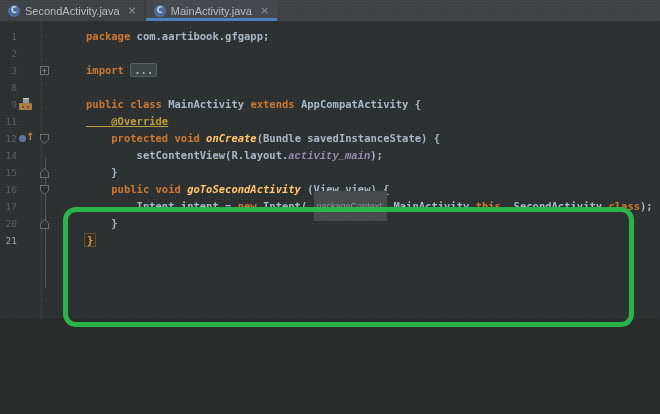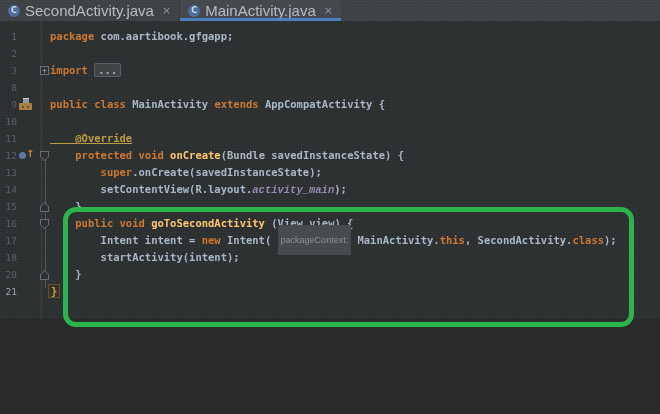--- a/index.html
+++ b/index.html
@@ -9,40 +9,40 @@
   
   .tabbar{position:absolute;left:0;top:0;width:660px;height:21px;background-color:#3e4245;
     background-image:radial-gradient(rgba(255,255,255,0.05) 1px,transparent 1px);background-size:3px 3px;
     display:flex;align-items:stretch;z-index:3;}
   .tab{display:flex;align-items:center;gap:5px;padding:0 8px;position:relative;height:21px;cursor:default;}
   .tab.inactive{border-right:1px solid #35383b;}
   .tab.active{background:#45494d;}
   .tab-underline{position:absolute;left:0;right:0;bottom:0;height:3px;background:#4a80bd;}
   .classicon{width:12px;height:12px;border-radius:50%;background:#4d6d9e;display:flex;align-items:center;justify-content:center;
     font:bold 8px "DejaVu Sans",sans-serif;color:#d6dde6;flex:0 0 auto;}
-  .tab-label{font-size:15px;color:#b7bcc2;white-space:nowrap;}
+  .tab-label{font-size:11px;color:#b7bcc2;white-space:nowrap;}
   .tab-close{color:#8d939c;font-size:11px;line-height:11px;margin-left:3px;font-family:"DejaVu Sans",sans-serif;}
 
   
   .editor{position:absolute;left:0;top:21px;width:660px;height:298px;background-color:#2d3031;
     background-image:radial-gradient(rgba(255,255,255,0.045) 1px,transparent 1px);background-size:3px 3px;}
   .gutter-sep{position:absolute;left:41px;top:0;width:1px;height:298px;background:#3b3f41;}
   .fold-vline{position:absolute;left:45px;top:137px;width:1px;height:130px;background:#53575a;}
   #lines{position:absolute;left:0;top:7px;width:660px;}
   .row{height:17px;display:flex;position:relative;}
   .lnum{width:17px;flex:0 0 17px;text-align:right;font:9.5px "DejaVu Sans Mono",monospace;color:#5d6164;line-height:17px;}
   .lnum.current{color:#a1a3a5;}
   .iconslot{width:19px;flex:0 0 19px;position:relative;}
   .foldslot{width:14px;flex:0 0 14px;position:relative;}
-  .code{flex:1;white-space:pre;font:bold 10.5px "DejaVu Sans Mono",monospace;line-height:17px;color:#a9b7c6;}
+  .code{flex:1;white-space:pre;font:bold 10.5px "DejaVu Sans Mono",monospace;line-height:17px;color:#a9b7c6;margin-left:36px;}
 
   .tk-kw{color:#cc7832;}
   .tk-def{color:#a9b7c6;}
   .tk-ann{color:#bb9d3e;text-decoration:underline;}
-  .tk-mth{color:#ffc66d;}
+  .tk-mth{color:#ffc66d;font-style:italic;}
   .tk-fld{color:#9789b0;font-style:italic;font-family:Liberation Mono, monospace;}
   .tk-hint{font:9px "Liberation Sans",sans-serif;background:#474b4e;color:#8d9296;padding:10px 3px;border-radius:0;
     vertical-align:1px;letter-spacing:0;}
   .tk-foldbox{background:#3f4446;border:1px solid #5c6163;border-radius:2px;padding:0 3px;color:#a9b7c6;}
   .tk-bracehl{color:#d2a056;background:#363124;border:1px solid #5d5434;padding:0 2px;margin-left:-2px;}
 
   
   .fm{position:absolute;left:4px;top:4px;width:9px;height:10px;}
   .fm .o,.fm .i{position:absolute;}
   .fm .o{inset:0;background:#6a6e70;}
@@ -119,26 +119,20 @@
             <span class="cmicon">
               <span class="sq"></span>
               <span class="case"></span>
               <span class="dot"></span>
             </span>
           </div>
           <div class="foldslot"></div>
           <div class="code"><span class="tk-kw">public class</span><span class="tk-def"> MainActivity </span><span class="tk-kw">extends</span><span class="tk-def"> AppCompatActivity {</span></div>
         </div>
         <div class="row">
-          <div class="lnum">10</div>
-          <div class="iconslot"></div>
-          <div class="foldslot"></div>
-          <div class="code"></div>
-        </div>
-        <div class="row">
           <div class="lnum">11</div>
           <div class="iconslot"></div>
           <div class="foldslot"></div>
           <div class="code"><span class="tk-ann">    @Override</span></div>
         </div>
         <div class="row">
           <div class="lnum">12</div>
           <div class="iconslot">
             <span class="ovicon">
               <span class="circ"></span>
@@ -147,26 +141,20 @@
           </div>
           <div class="foldslot">
             <span class="fm down">
               <span class="o"></span>
               <span class="i"></span>
             </span>
           </div>
           <div class="code"><span class="tk-kw">    protected void</span><span class="tk-mth"> onCreate</span><span class="tk-def">(Bundle savedInstanceState) {</span></div>
         </div>
         <div class="row">
-          <div class="lnum">13</div>
-          <div class="iconslot"></div>
-          <div class="foldslot"></div>
-          <div class="code"><span class="tk-def">        </span><span class="tk-kw">super</span><span class="tk-def">.onCreate(savedInstanceState);</span></div>
-        </div>
-        <div class="row">
           <div class="lnum">14</div>
           <div class="iconslot"></div>
           <div class="foldslot"></div>
           <div class="code"><span class="tk-def">        setContentView(R.layout.</span><span class="tk-fld">activity_main</span><span class="tk-def">);</span></div>
         </div>
         <div class="row">
           <div class="lnum">15</div>
           <div class="iconslot"></div>
           <div class="foldslot">
             <span class="fm up">
@@ -185,26 +173,20 @@
               <span class="i"></span>
             </span>
           </div>
           <div class="code"><span class="tk-kw">    public void</span><span class="tk-mth"> goToSecondActivity</span><span class="tk-def"> (View view) {</span></div>
         </div>
         <div class="row">
           <div class="lnum">17</div>
           <div class="iconslot"></div>
           <div class="foldslot"></div>
           <div class="code"><span class="tk-def">        Intent intent = </span><span class="tk-kw">new</span><span class="tk-def"> Intent( </span><span class="tk-hint">packageContext:</span><span class="tk-def"> MainActivity.</span><span class="tk-kw">this</span><span class="tk-def">, SecondActivity.</span><span class="tk-kw">class</span><span class="tk-def">);</span></div>
-        </div>
-        <div class="row">
-          <div class="lnum">18</div>
-          <div class="iconslot"></div>
-          <div class="foldslot"></div>
-          <div class="code"><span class="tk-def">        startActivity(intent);</span></div>
         </div>
         <div class="row">
           <div class="lnum">20</div>
           <div class="iconslot"></div>
           <div class="foldslot">
             <span class="fm up">
               <span class="o"></span>
               <span class="i"></span>
             </span>
           </div>

